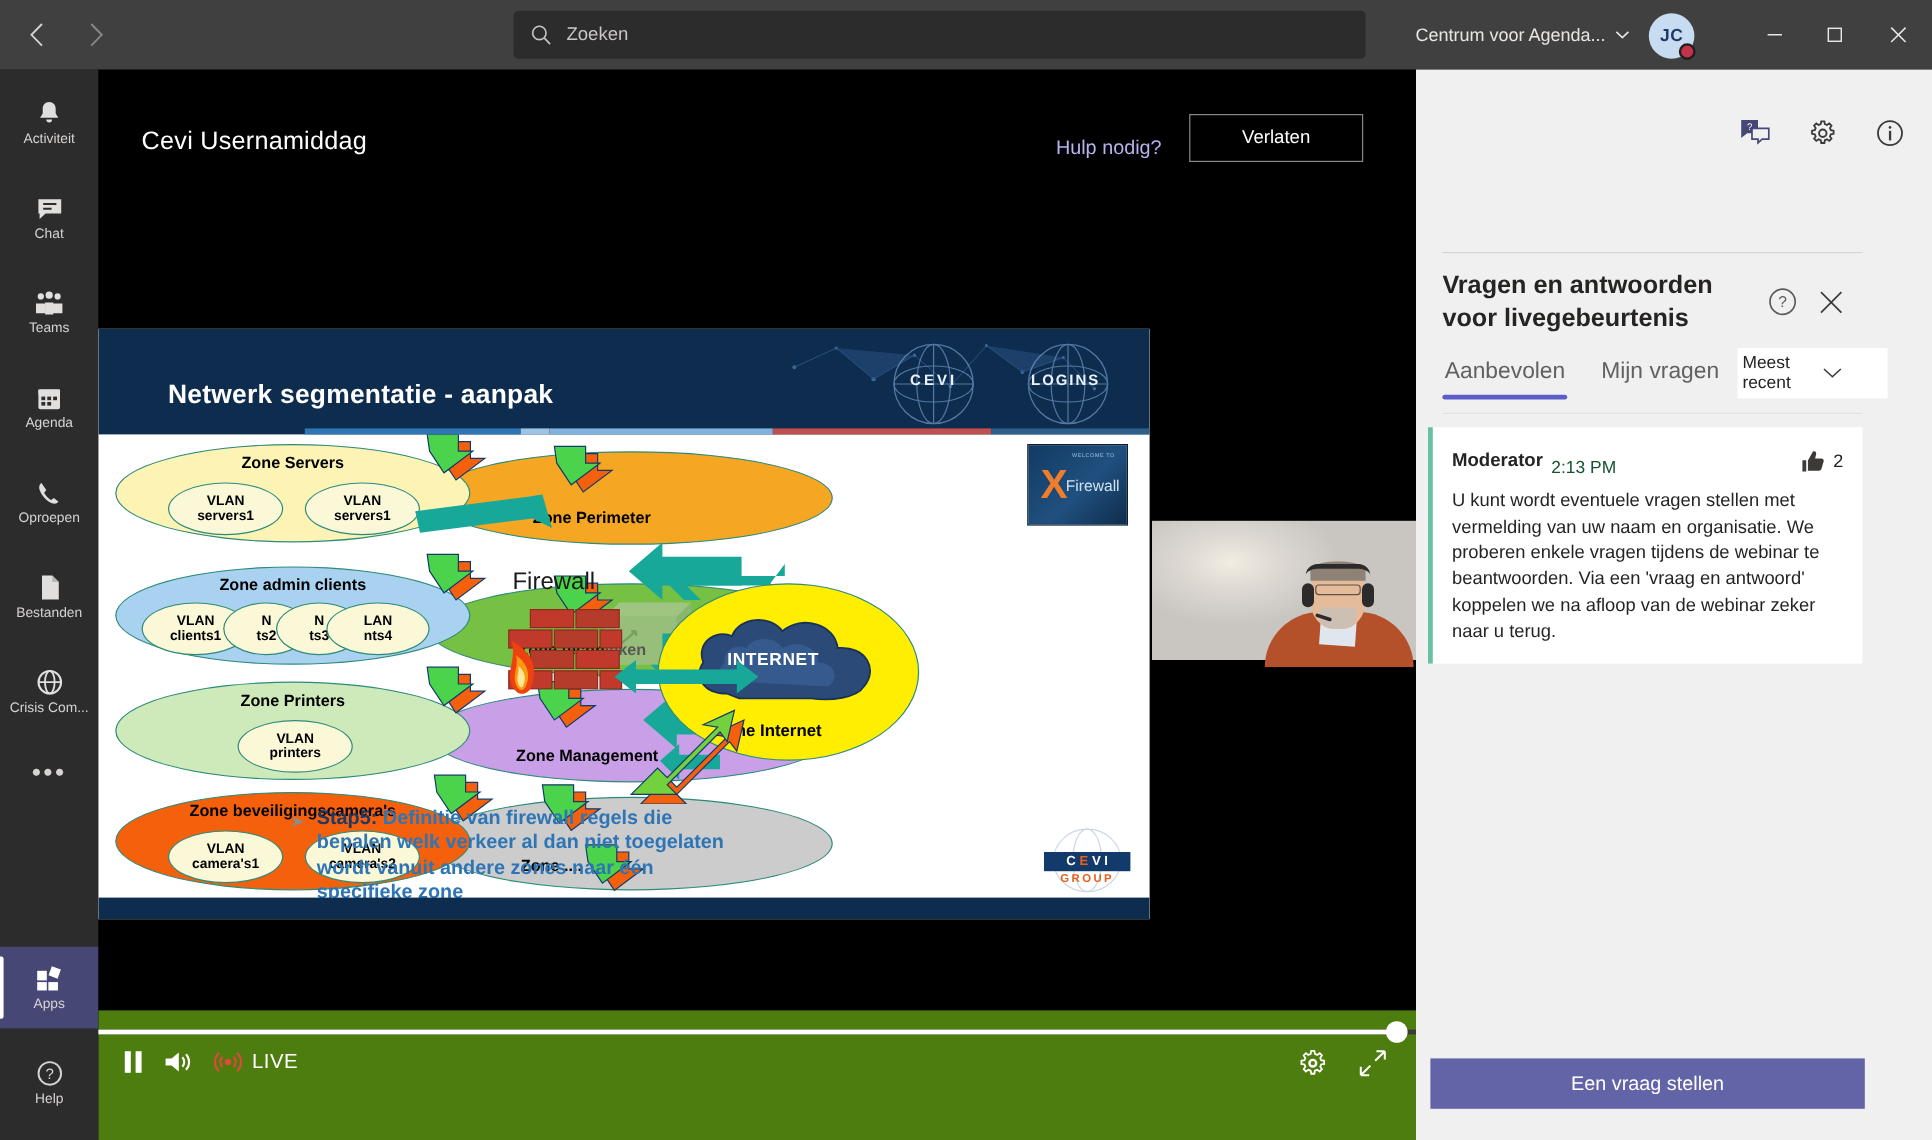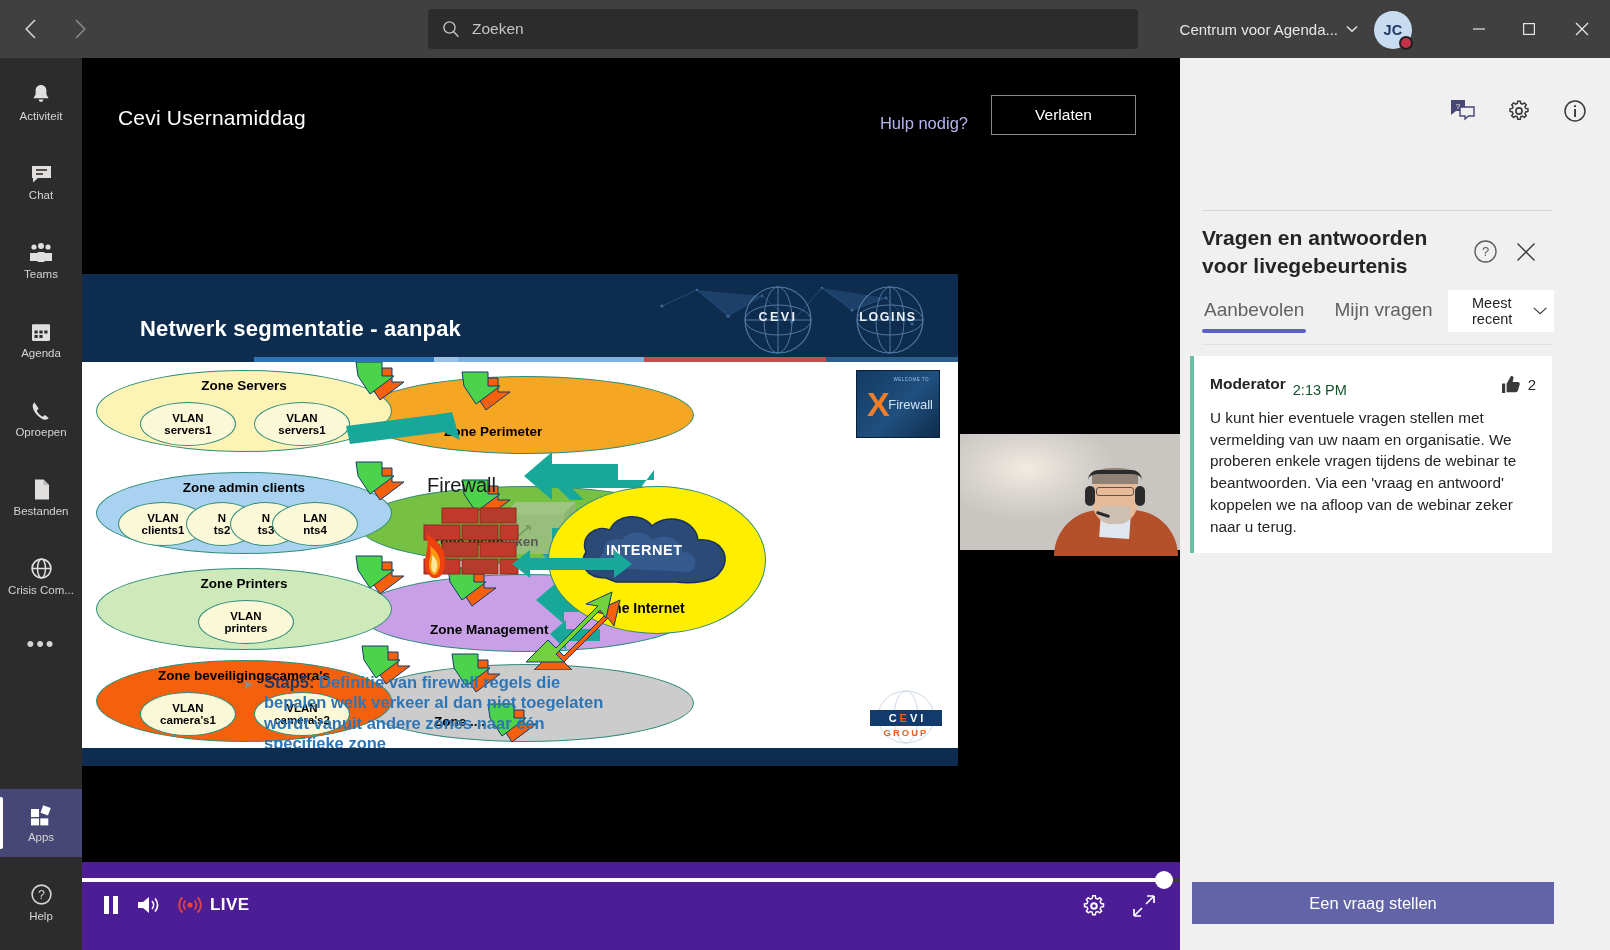--- a/index.html
+++ b/index.html
@@ -215,23 +215,22 @@
     position: absolute; left: 36px; bottom: 76px; width: 54px; height: 10px;
     border-top: 4px solid #2b2b2b; border-radius: 28px 28px 0 0;
   }
   .pres-mic {
     position: absolute; left: 44px; bottom: 40px; width: 14px; height: 3px;
     background: #2b2b2b; transform: rotate(18deg); border-radius: 2px;
   }
 
   
   .playerbar {
-    position: absolute; left: 0; bottom: 0; width: 1098px; height: 88px;
-    background: #4c1d95;
-    font-weight: bold;
+    position: absolute; left: 0; bottom: 0; width: 1098px; height: 108px;
+    background: #4d7c0f;
   }
   .progress {
     position: absolute; left: 0; top: 16px; width: 1098px; height: 4px; background: #3b3a39;
   }
   .progress-fill { position: absolute; left: 0; top: 0; height: 4px; width: 1080px; background: #ffffff; }
   .progress-knob {
     position: absolute; left: 1073px; top: -7px; width: 18px; height: 18px;
     border-radius: 50%; background: #ffffff; cursor: pointer;
   }
   .pb-left { position: absolute; left: 20px; top: 32px; display: flex; align-items: center; gap: 16px; }
@@ -258,23 +257,23 @@
   .qa-tabs { position: absolute; left: 22px; top: 238px; display: flex; align-items: flex-start; }
   .qa-tab {
     font-size: 19px; color: #616161; padding: 3px 2px 12px; cursor: pointer; position: relative;
   }
   .qa-tab + .qa-tab { margin-left: 26px; }
   .qa-tab.sel::after {
     content: ""; position: absolute; left: 0; right: 0; bottom: 0; height: 4px;
     background: #5b5fc7; border-radius: 2px;
   }
   .qa-sort {
-    position: absolute; left: 268px; top: 232px; width: 106px; height: 42px;
+    position: absolute; left: 268px; top: 232px; width: 125px; height: 42px;
     background: #ffffff; display: flex; align-items: center; cursor: pointer;
-    padding-left: 24px; padding-right: 6px; gap: 4px;
+    padding-left: 4px; padding-right: 6px; gap: 4px;
   }
   .qa-sort span { font-size: 14.5px; color: #252423; line-height: 1.12; font-weight: 400; width: 62px;}
   .qa-underline { position: absolute; left: 22px; top: 286px; width: 350px; height: 1px; background: #e1e1e1; }
 
   .qa-card {
     position: absolute; left: 10px; top: 298px; width: 362px;
     background: #ffffff; border-left: 4px solid #6ac0a6; padding: 14px 16px 16px 16px;
   }
   .qa-card-head { display: flex; align-items: center; }
   .qa-author { font-size: 15.5px; font-weight: 700; color: #252423; }
@@ -865,19 +864,19 @@
         <span class="qa-author">Moderator</span>
         <span class="qa-time">2:13 PM</span>
         <span class="qa-likes">
           <svg width="22" height="21" viewBox="0 0 22 21">
             <path d="M2 9.5h3.2V19H2z" fill="#3b3a39"></path>
             <path d="M6.6 9.8 L10.8 2.2 c1.9-.5 3.2.8 2.6 2.6 L12.6 8 h5.2 c1.4 0 2.3 1.2 1.9 2.5 l-1.8 6.1 c-.3 1-1.2 1.6-2.2 1.6 H6.6 Z" fill="#3b3a39"></path>
           </svg>
           <span class="qa-like-count">2</span>
         </span>
       </div>
-      <div class="qa-body">U kunt hier eventuele vragen stellen met vermelding van uw naam en organisatie. We proberen enkele vragen tijdens de webinar te beantwoorden. Via een 'vraag en antwoord' koppelen we na afloop van de webinar zeker naar u terug.</div>
+      <div class="qa-body">U kunt wordt eventuele vragen stellen met vermelding van uw naam en organisatie. We proberen enkele vragen tijdens de webinar te beantwoorden. Via een 'vraag en antwoord' koppelen we na afloop van de webinar zeker naar u terug.</div>
     </div>
 
     <button class="ask-btn">Een vraag stellen</button>
   </div>
 
 </div>
 
 </body></html>

